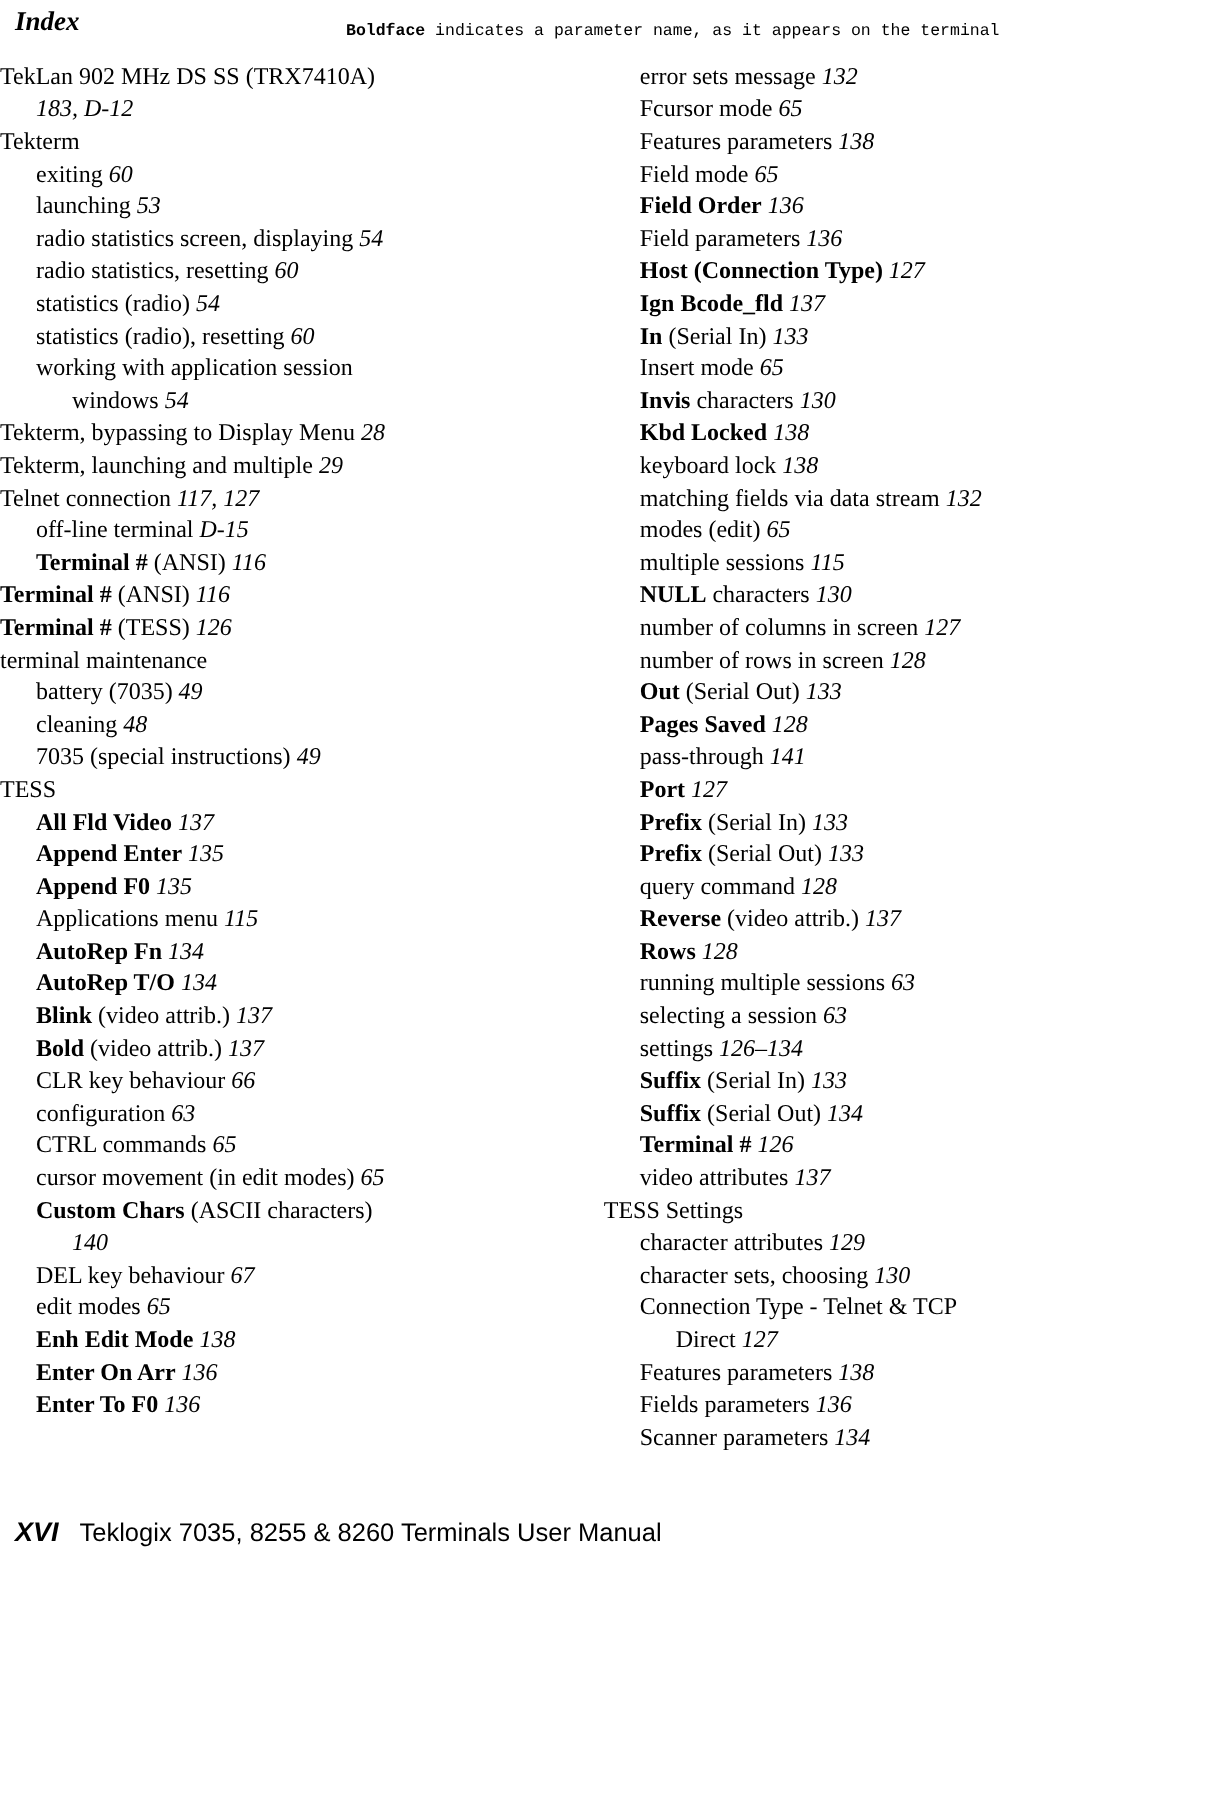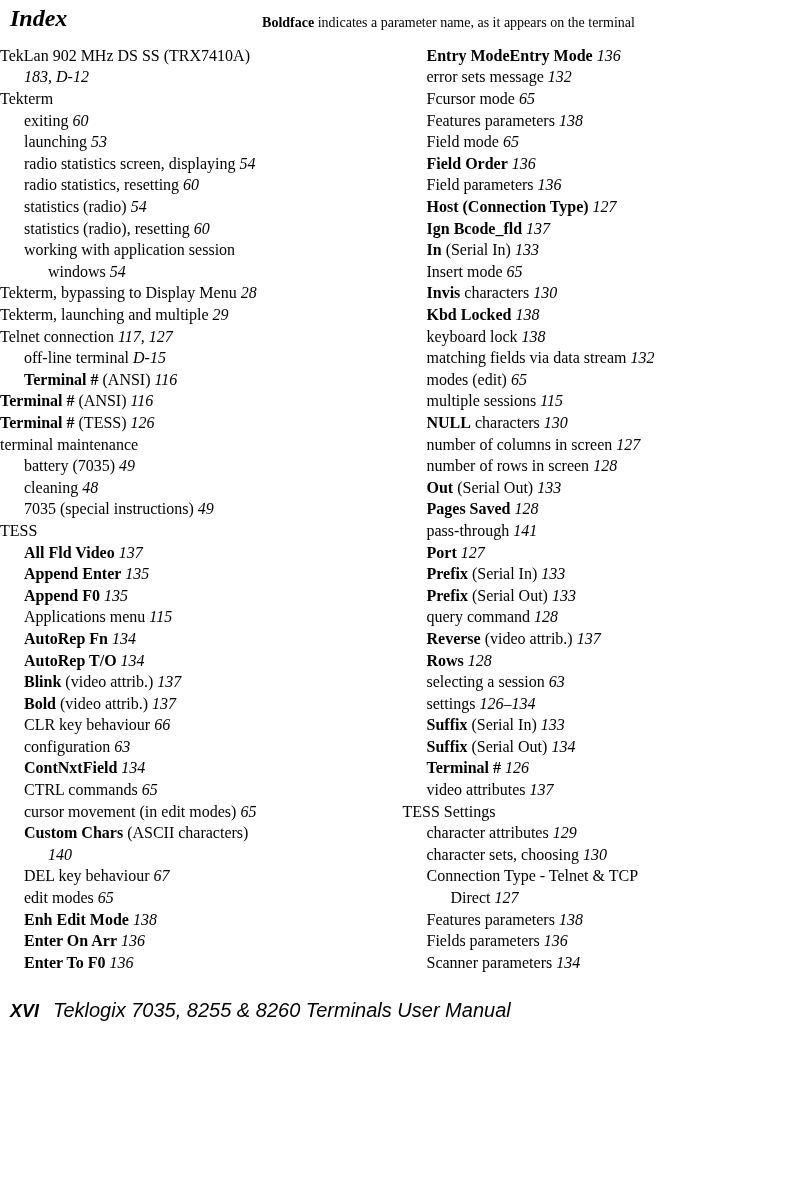--- a/index.html
+++ b/index.html
@@ -12,30 +12,31 @@
     color: #000;
   }
   .page {
     padding: 14px 30px 0 0;
     position: relative;
     box-sizing: border-box;
   }
   .top-left {
     font-style: italic;
     font-weight: bold;
-    font-size: 24px;
+    font-size: 18px;
     position: absolute;
     left: 10px;
     top: 2px;
   }
   .top-note {
     text-align: center;
-    font-size: 14px;
+    font-size: 11px;
     margin-left: 120px;
     margin-bottom: 12px;
+    font-family: Liberation Mono, monospace;
   }
   .top-note .bold {
     font-weight: bold;
   }
   .cols {
     display: flex;
     column-gap: 32px;
     margin-right: 4px;
   }
   .col {
@@ -54,34 +55,33 @@
     padding-left: 48px;
     text-indent: 0;
   }
   .cont1 {
     padding-left: 24px;
     text-indent: 0;
   }
   .footer {
     display: flex;
     align-items: baseline;
-    margin-top: 24px;
+    margin-top: 40px;
     margin-left: 10px;
     gap: 14px;
   }
   .footer .pgnum {
     font-family: Arial, Helvetica, sans-serif;
     font-style: italic;
     font-weight: bold;
     font-size: 18px;
   }
   .footer .manual {
     font-family: Arial, Helvetica, sans-serif;
-    font-style: italic;
-    font-size: 20px;
+    font-size: 17px;
   }
 </style>
 </head>
 <body>
 
 <div class="page">
   <div class="top-left">Index</div>
   <div class="top-note">
     <span class="bold">Boldface</span><span> indicates a parameter name, as it appears on the terminal</span>
   </div>
@@ -114,33 +114,31 @@
         <div class="entry indent-1"><span class="bold">All Fld Video</span><span>   </span><span class="italic">137</span></div>
         <div class="entry indent-1"><span class="bold">Append Enter</span><span>   </span><span class="italic">135</span></div>
         <div class="entry indent-1"><span class="bold">Append F0</span><span>   </span><span class="italic">135</span></div>
         <div class="entry indent-1"><span>Applications menu   </span><span class="italic">115</span></div>
         <div class="entry indent-1"><span class="bold">AutoRep Fn</span><span>   </span><span class="italic">134</span></div>
         <div class="entry indent-1"><span class="bold">AutoRep T/O</span><span>   </span><span class="italic">134</span></div>
         <div class="entry indent-1"><span class="bold">Blink</span><span> (video attrib.)   </span><span class="italic">137</span></div>
         <div class="entry indent-1"><span class="bold">Bold</span><span> (video attrib.)   </span><span class="italic">137</span></div>
         <div class="entry indent-1"><span>CLR key behaviour   </span><span class="italic">66</span></div>
         <div class="entry indent-1"><span>configuration   </span><span class="italic">63</span></div>
-        <div class="entry indent-1"><span class="bold">ContNxtField</span><span>   </span><span class="italic">134</span></div>
         <div class="entry indent-1"><span>CTRL commands   </span><span class="italic">65</span></div>
         <div class="entry indent-1"><span>cursor movement (in edit modes)   </span><span class="italic">65</span></div>
         <div class="entry indent-1"><span class="bold">Custom Chars</span><span> (ASCII characters)</span></div>
         <div class="entry cont"><span class="italic">140</span></div>
         <div class="entry indent-1"><span>DEL key behaviour   </span><span class="italic">67</span></div>
         <div class="entry indent-1"><span>edit modes   </span><span class="italic">65</span></div>
         <div class="entry indent-1"><span class="bold">Enh Edit Mode</span><span>   </span><span class="italic">138</span></div>
         <div class="entry indent-1"><span class="bold">Enter On Arr</span><span>   </span><span class="italic">136</span></div>
         <div class="entry indent-1"><span class="bold">Enter To F0</span><span>   </span><span class="italic">136</span></div>
       </div>
     <div class="col" id="col-right">
-        <div class="entry indent-1"><span class="bold">Entry ModeEntry Mode</span><span>   </span><span class="italic">136</span></div>
         <div class="entry indent-1"><span>error sets message   </span><span class="italic">132</span></div>
         <div class="entry indent-1"><span>Fcursor mode   </span><span class="italic">65</span></div>
         <div class="entry indent-1"><span>Features parameters   </span><span class="italic">138</span></div>
         <div class="entry indent-1"><span>Field mode   </span><span class="italic">65</span></div>
         <div class="entry indent-1"><span class="bold">Field Order</span><span>   </span><span class="italic">136</span></div>
         <div class="entry indent-1"><span>Field parameters   </span><span class="italic">136</span></div>
         <div class="entry indent-1"><span class="bold">Host (Connection Type)</span><span>   </span><span class="italic">127</span></div>
         <div class="entry indent-1"><span class="bold">Ign Bcode_fld</span><span>   </span><span class="italic">137</span></div>
         <div class="entry indent-1"><span class="bold">In</span><span> (Serial In)   </span><span class="italic">133</span></div>
         <div class="entry indent-1"><span>Insert mode   </span><span class="italic">65</span></div>
@@ -155,20 +153,21 @@
         <div class="entry indent-1"><span>number of rows in screen   </span><span class="italic">128</span></div>
         <div class="entry indent-1"><span class="bold">Out</span><span> (Serial Out)   </span><span class="italic">133</span></div>
         <div class="entry indent-1"><span class="bold">Pages Saved</span><span>   </span><span class="italic">128</span></div>
         <div class="entry indent-1"><span>pass-through   </span><span class="italic">141</span></div>
         <div class="entry indent-1"><span class="bold">Port</span><span>   </span><span class="italic">127</span></div>
         <div class="entry indent-1"><span class="bold">Prefix</span><span> (Serial In)   </span><span class="italic">133</span></div>
         <div class="entry indent-1"><span class="bold">Prefix</span><span> (Serial Out)   </span><span class="italic">133</span></div>
         <div class="entry indent-1"><span>query command   </span><span class="italic">128</span></div>
         <div class="entry indent-1"><span class="bold">Reverse</span><span> (video attrib.)   </span><span class="italic">137</span></div>
         <div class="entry indent-1"><span class="bold">Rows</span><span>   </span><span class="italic">128</span></div>
+        <div class="entry indent-1"><span>running multiple sessions   </span><span class="italic">63</span></div>
         <div class="entry indent-1"><span>selecting a session   </span><span class="italic">63</span></div>
         <div class="entry indent-1"><span>settings   </span><span class="italic">126–134</span></div>
         <div class="entry indent-1"><span class="bold">Suffix</span><span> (Serial In)   </span><span class="italic">133</span></div>
         <div class="entry indent-1"><span class="bold">Suffix</span><span> (Serial Out)   </span><span class="italic">134</span></div>
         <div class="entry indent-1"><span class="bold">Terminal #</span><span>   </span><span class="italic">126</span></div>
         <div class="entry indent-1"><span>video attributes   </span><span class="italic">137</span></div>
         <div class="entry indent-0"><span>TESS Settings</span></div>
         <div class="entry indent-1"><span>character attributes   </span><span class="italic">129</span></div>
         <div class="entry indent-1"><span>character sets, choosing   </span><span class="italic">130</span></div>
         <div class="entry indent-1"><span>Connection Type - Telnet &amp; TCP</span></div>

